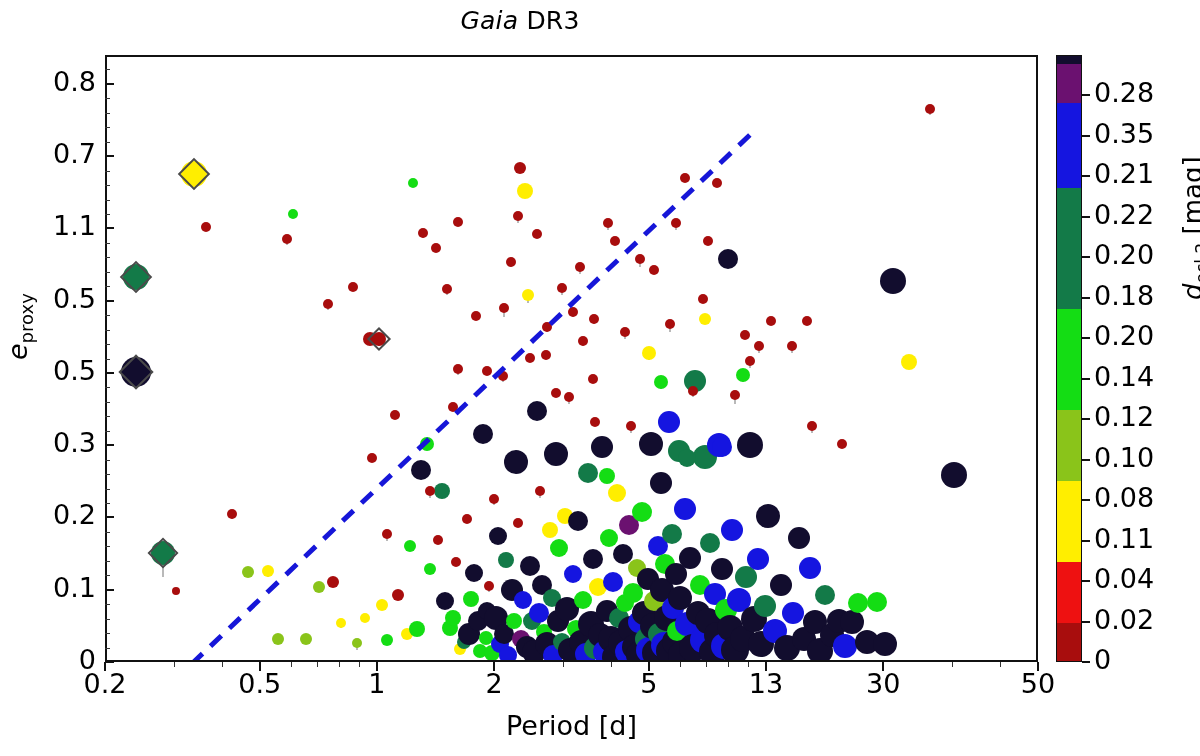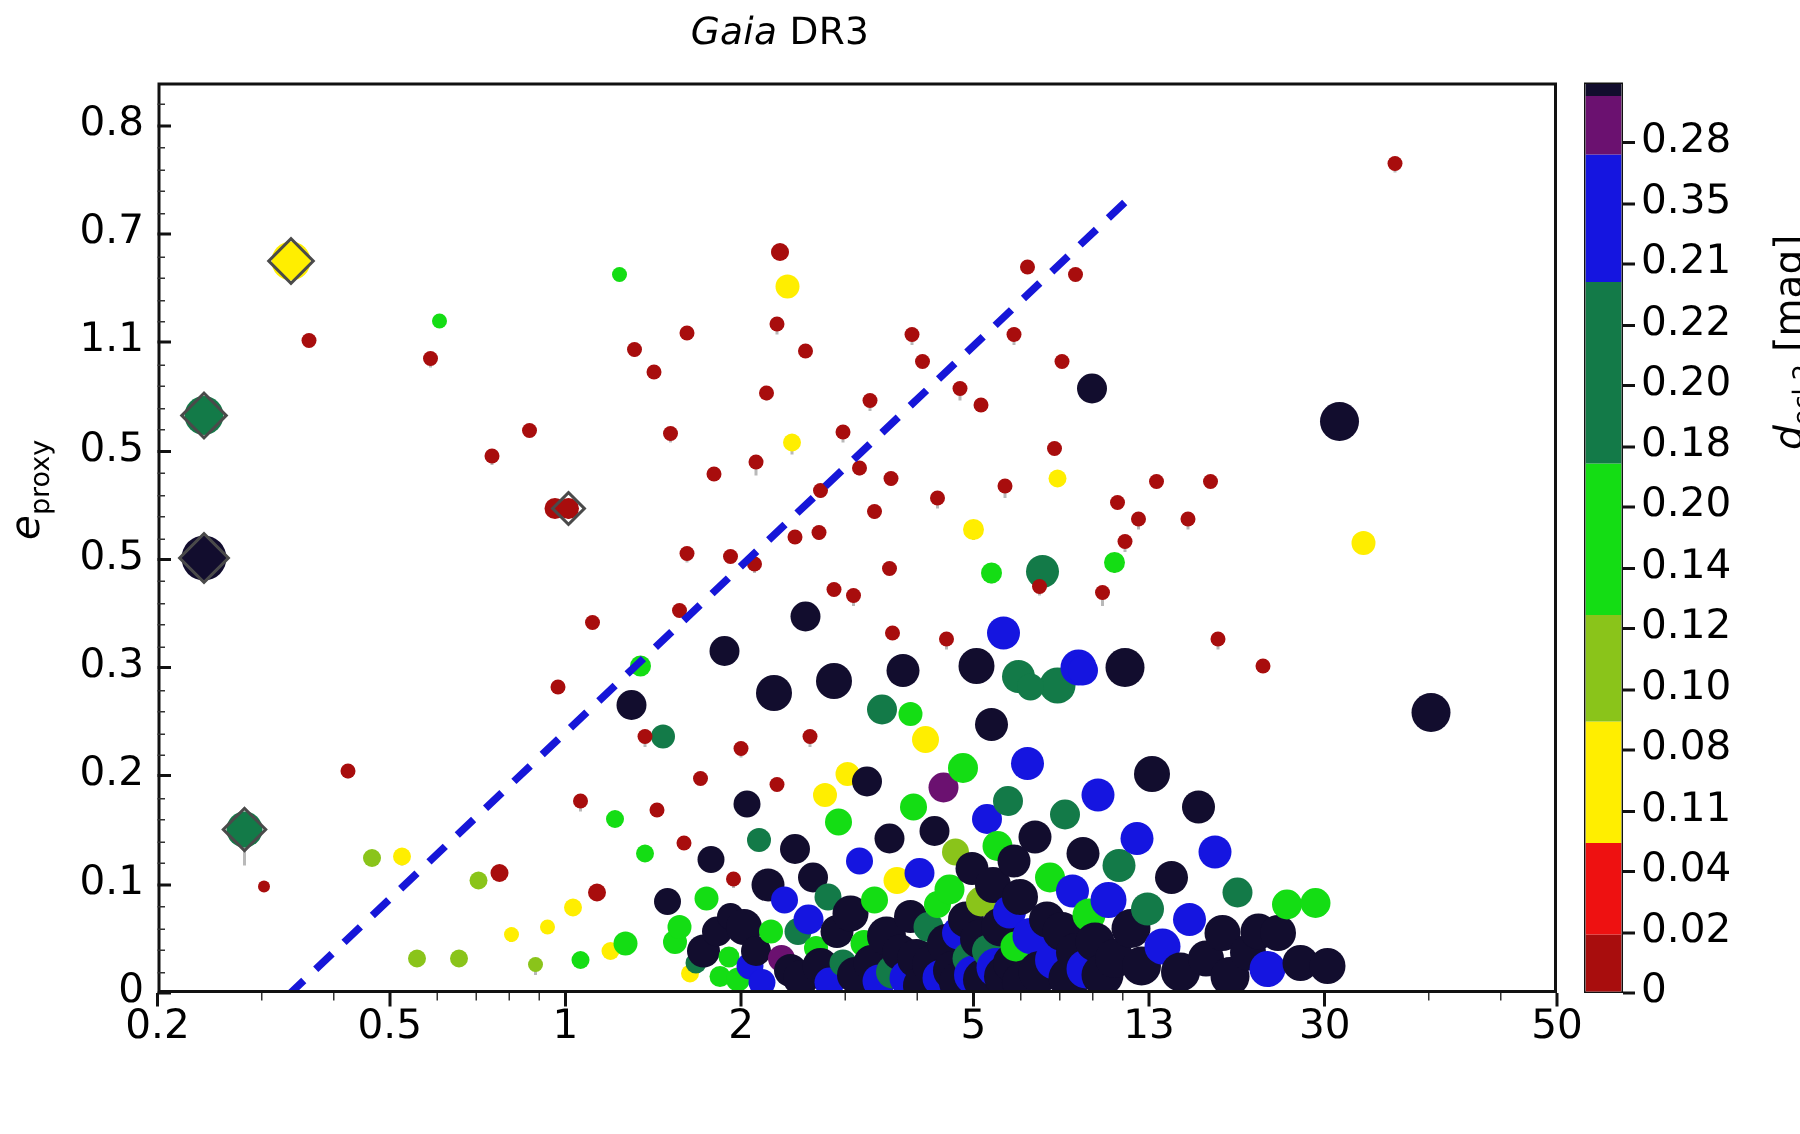--- a/index.html
+++ b/index.html
@@ -522,20 +522,21 @@
         <div class="dia" style="width: 13px; height: 13px; left: 271.958px; top: 281.821px;"></div>
       </div>
     <svg class="dash">
       <line id="refline" stroke-dasharray="15 11" stroke-width="5" stroke-linecap="butt" x1="84.61951475756314" y1="607" x2="645.105643797053" y2="75.875" stroke="#1616d8"></line>
     </svg>
   </div>
 
   <div class="yaxisname">
     <span class="it" style="font-style:italic">e</span><sub>proxy</sub>
   </div>
+  <div class="xaxisname">Period  [d]</div>
 
   <div id="axis-decor">
       <div class="ytick" style="top: 661px;"></div>
       <div class="yticklab" style="left: 22px; top: 644px;">0</div>
       <div class="ytick" style="top: 588.738px;"></div>
       <div class="yticklab" style="left: 22px; top: 571.738px;">0.1</div>
       <div class="ytick" style="top: 516.476px;"></div>
       <div class="yticklab" style="left: 22px; top: 499.476px;">0.2</div>
       <div class="ytick" style="top: 444.214px;"></div>
       <div class="yticklab" style="left: 22px; top: 427.214px;">0.3</div>

